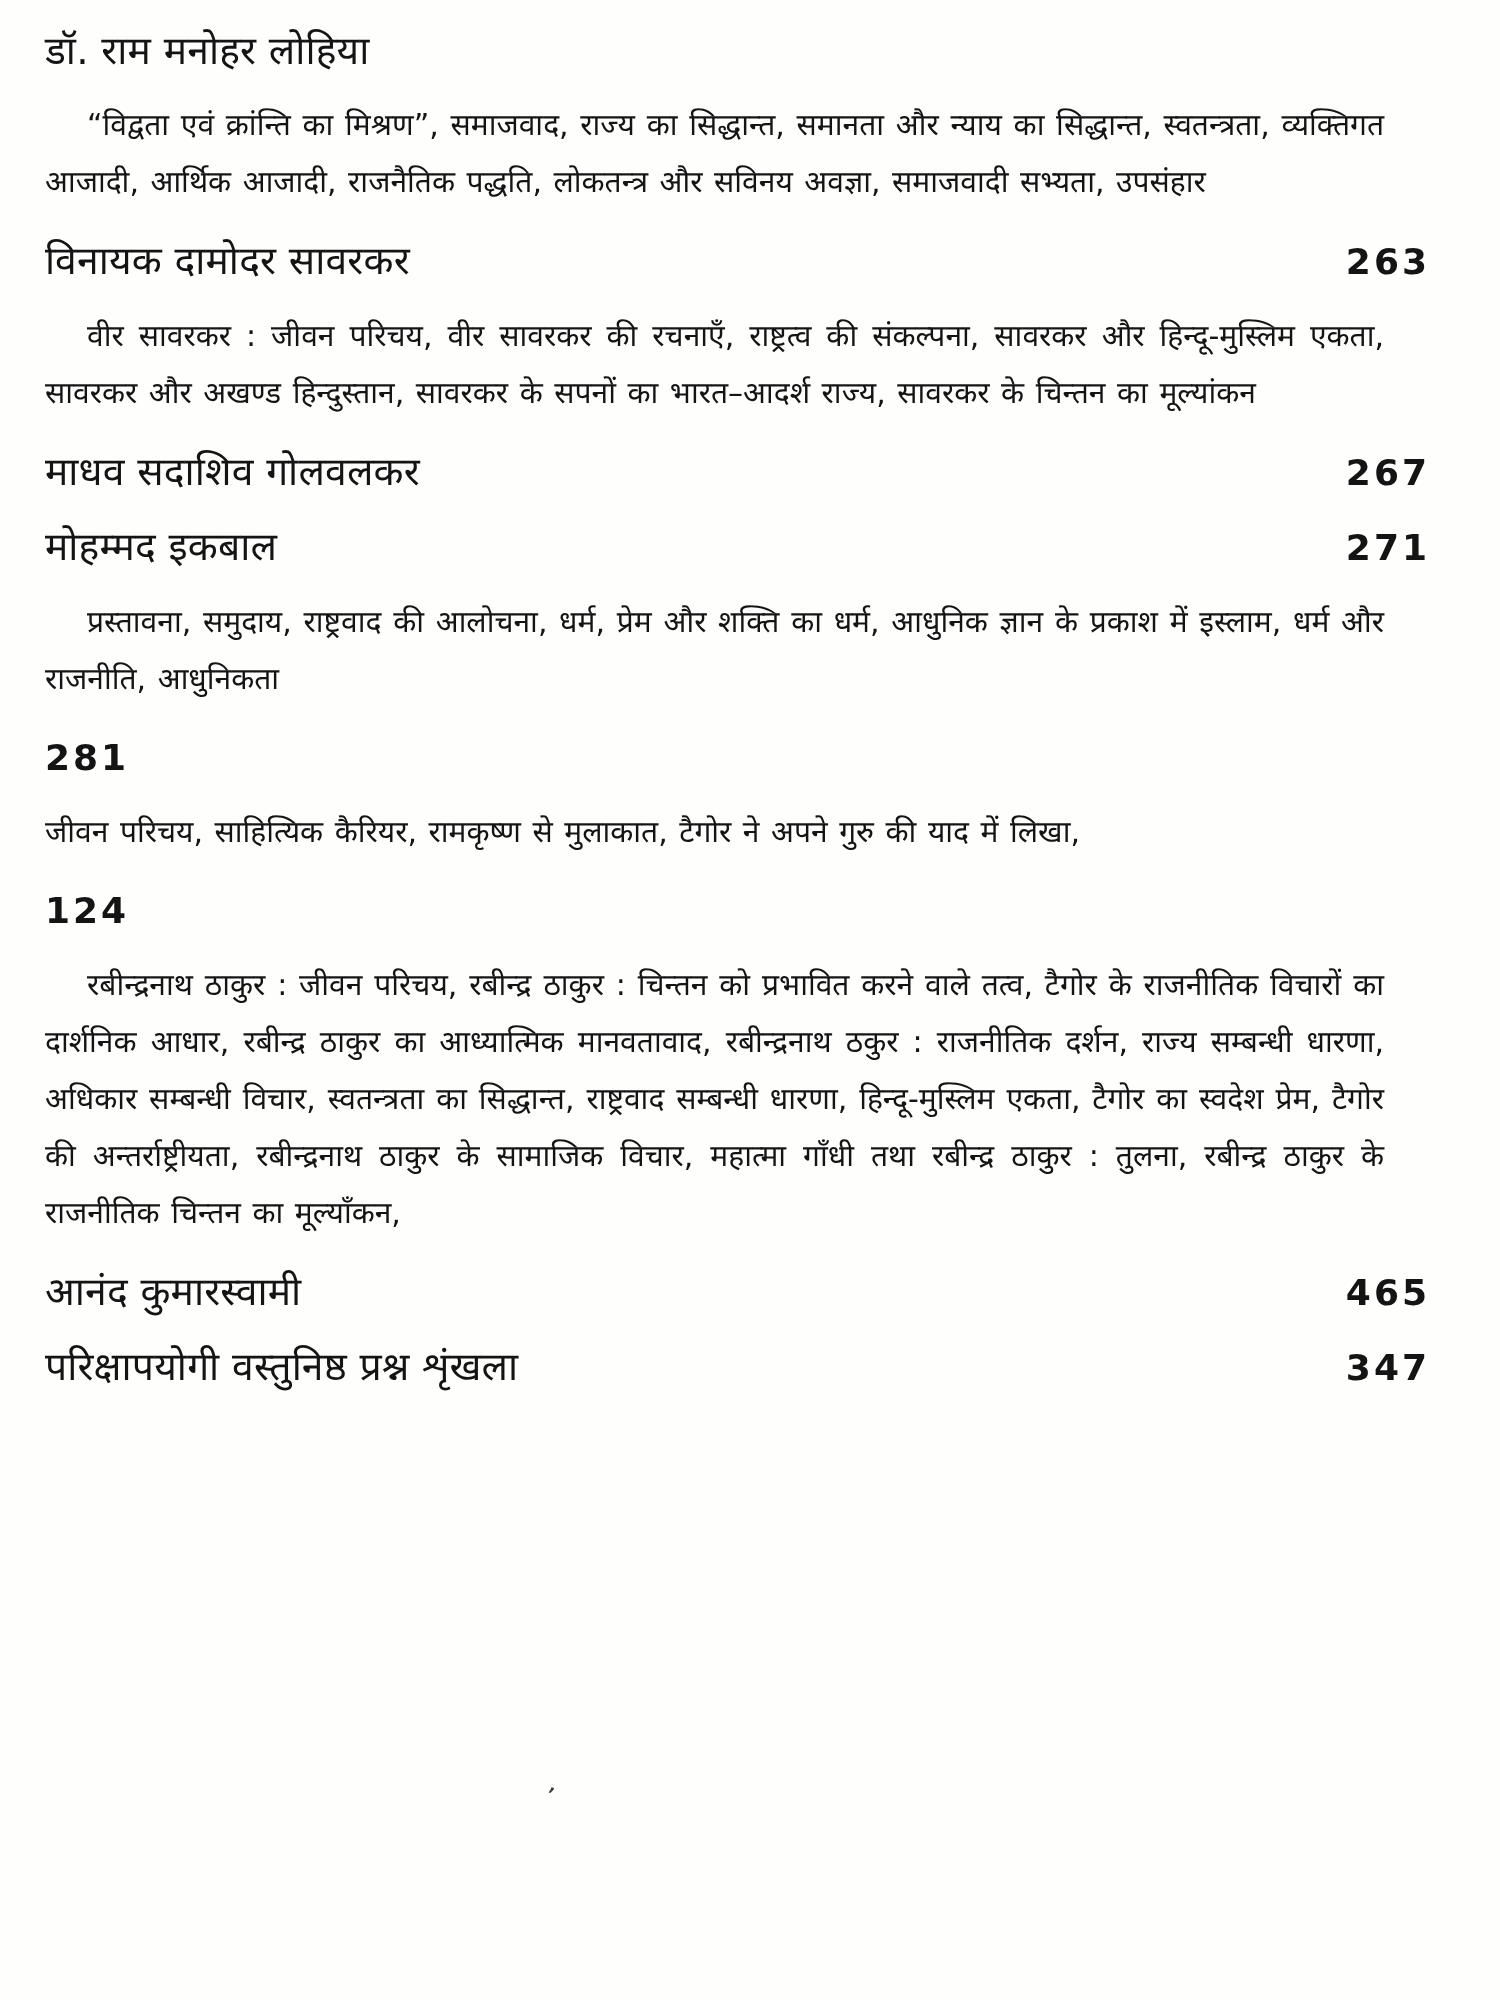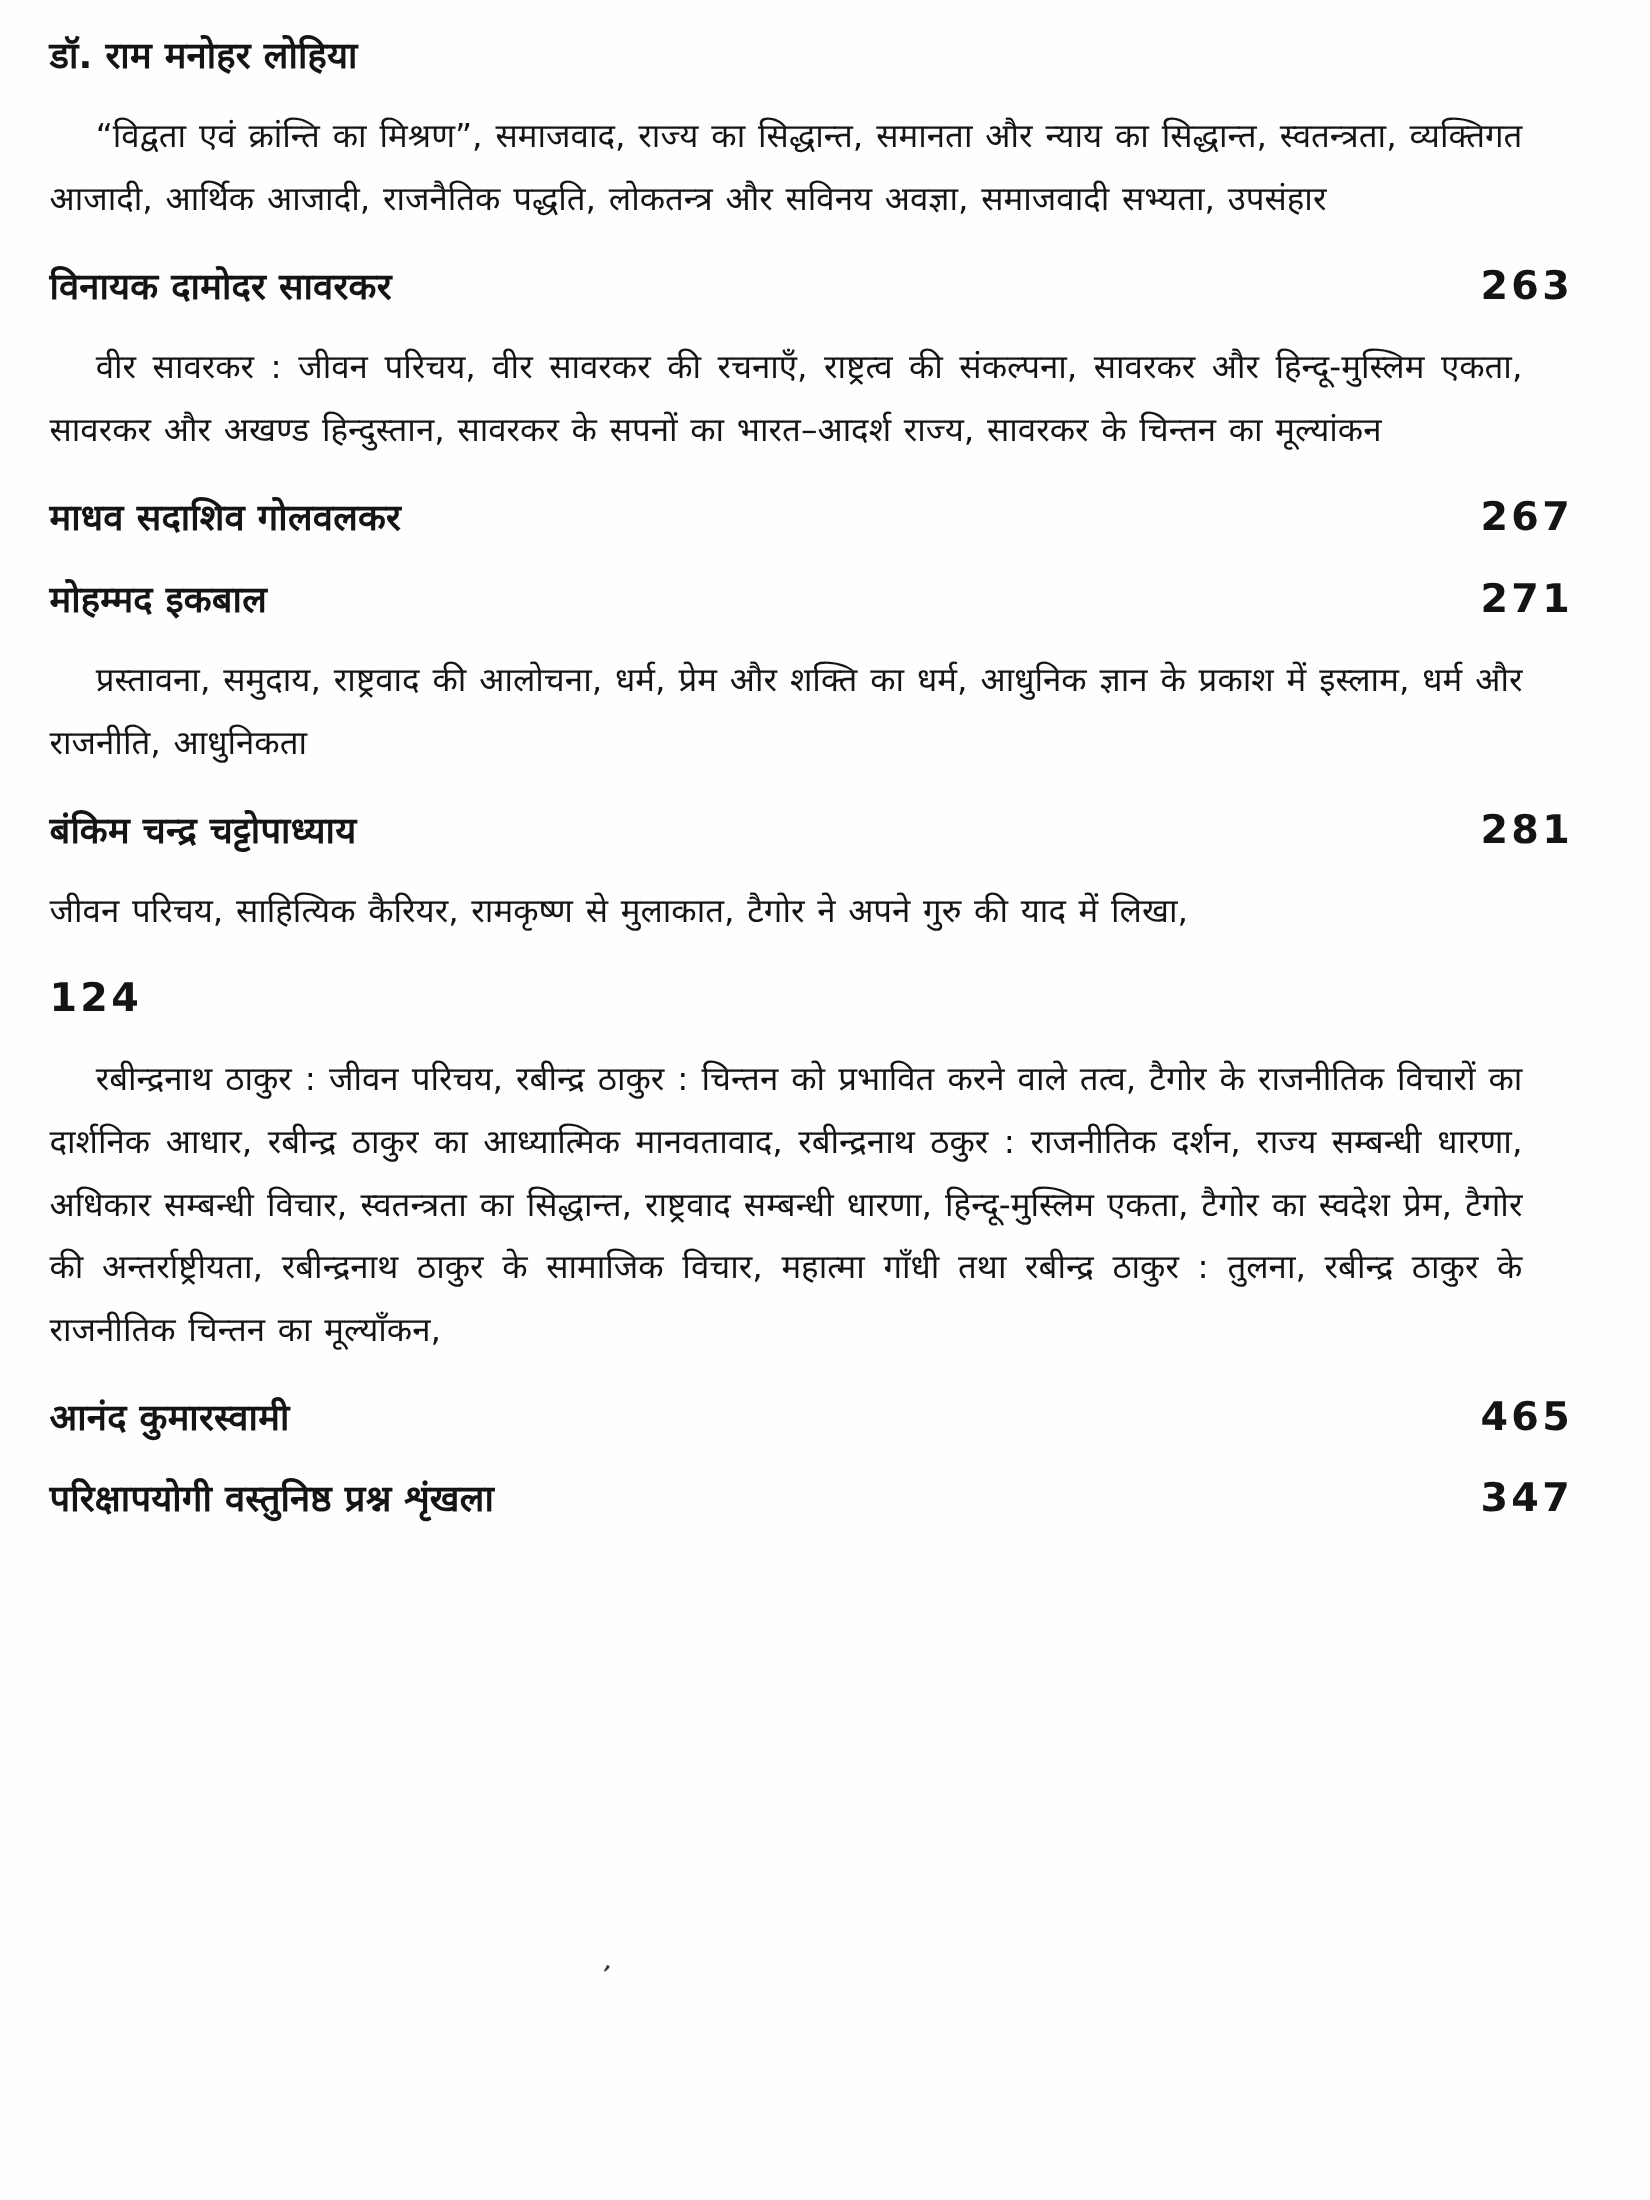--- a/index.html
+++ b/index.html
@@ -25,23 +25,23 @@
   .entry { margin: 0; }
   .heading-row {
     display: flex;
     justify-content: space-between;
     align-items: baseline;
     margin-top: 28px;
   }
   .entry:first-child .heading-row { margin-top: 0; }
   .title {
     margin: 0;
-    font-size: 33px;
+    font-size: 39px;
     line-height: 46px;
-    font-weight: 700;
+    font-weight: 400;
     letter-spacing: 0.2px;
   }
   .pagenum {
     font-size: 36px;
     line-height: 46px;
     font-weight: 700;
     letter-spacing: 3px;
     white-space: nowrap;
   }
   .desc {
@@ -94,21 +94,20 @@
   <section class="entry">
     <div class="heading-row">
       <h2 class="title">मोहम्मद इकबाल</h2>
       <span class="pagenum">271</span>
     </div>
     <p class="desc indented">प्रस्तावना, समुदाय, राष्ट्रवाद की आलोचना, धर्म, प्रेम और शक्ति का धर्म, आधुनिक ज्ञान के प्रकाश में इस्लाम, धर्म और राजनीति, आधुनिकता</p>
   </section>
 
   <section class="entry">
     <div class="heading-row">
-      <h2 class="title">बंकिम चन्द्र चट्टोपाध्याय</h2>
       <span class="pagenum">281</span>
     </div>
     <p class="desc">जीवन परिचय, साहित्यिक कैरियर, रामकृष्ण से मुलाकात, टैगोर ने अपने गुरु की याद में लिखा,</p>
   </section>
 
   <section class="entry">
     <div class="heading-row">
       <span class="pagenum">124</span>
     </div>
     <p class="desc indented">रबीन्द्रनाथ ठाकुर : जीवन परिचय, रबीन्द्र ठाकुर : चिन्तन को प्रभावित करने वाले तत्व, टैगोर के राजनीतिक विचारों का दार्शनिक आधार, रबीन्द्र ठाकुर का आध्यात्मिक मानवतावाद, रबीन्द्रनाथ ठकुर : राजनीतिक दर्शन, राज्य सम्बन्धी धारणा, अधिकार सम्बन्धी विचार, स्वतन्त्रता का सिद्धान्त, राष्ट्रवाद सम्बन्धी धारणा, हिन्दू-मुस्लिम एकता, टैगोर का स्वदेश प्रेम, टैगोर की अन्तर्राष्ट्रीयता, रबीन्द्रनाथ ठाकुर के सामाजिक विचार, महात्मा गाँधी तथा रबीन्द्र ठाकुर : तुलना, रबीन्द्र ठाकुर के राजनीतिक चिन्तन का मूल्याँकन,</p>

